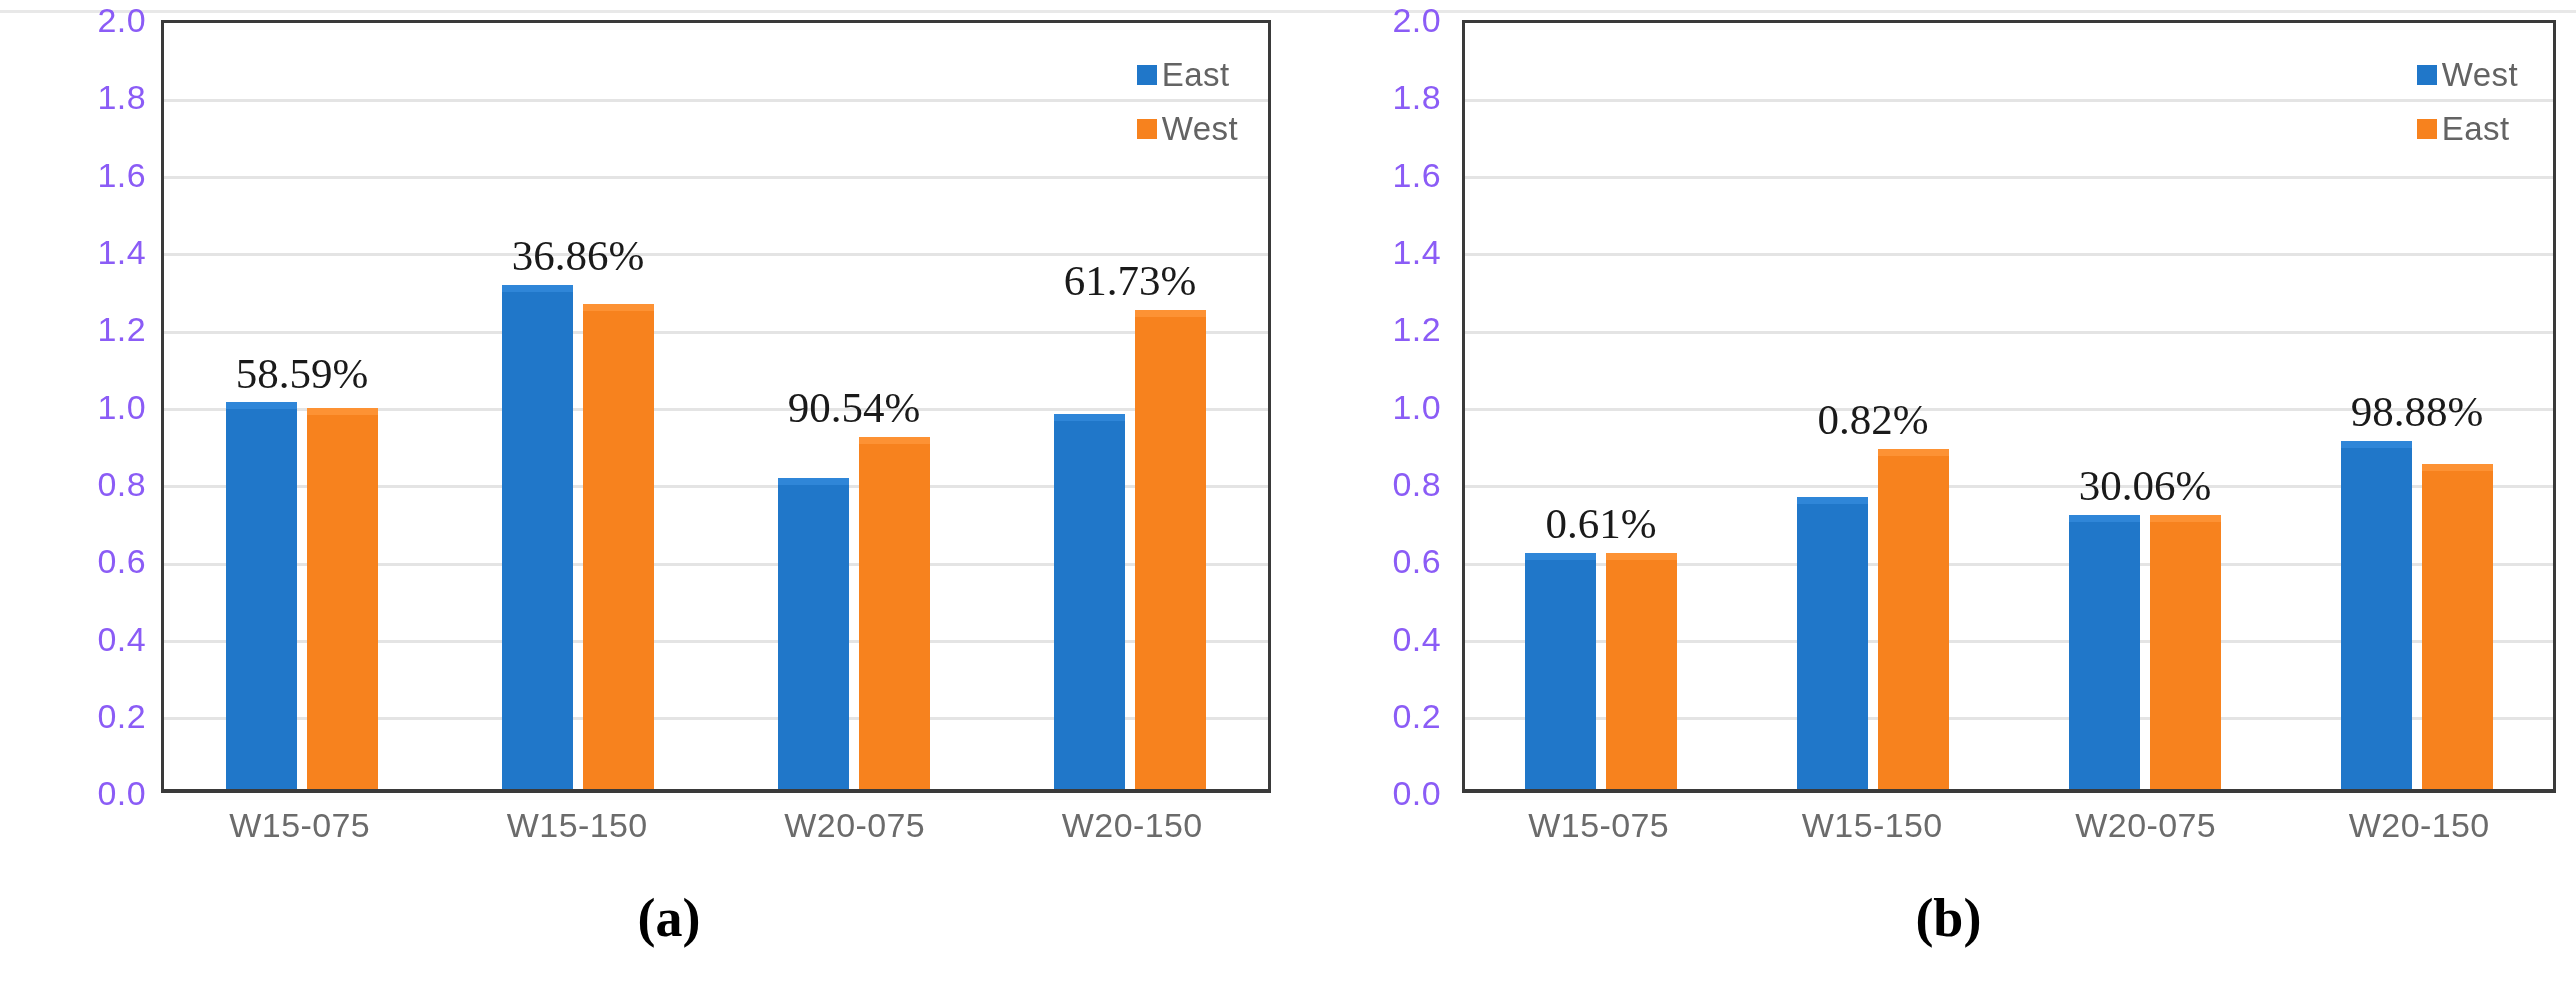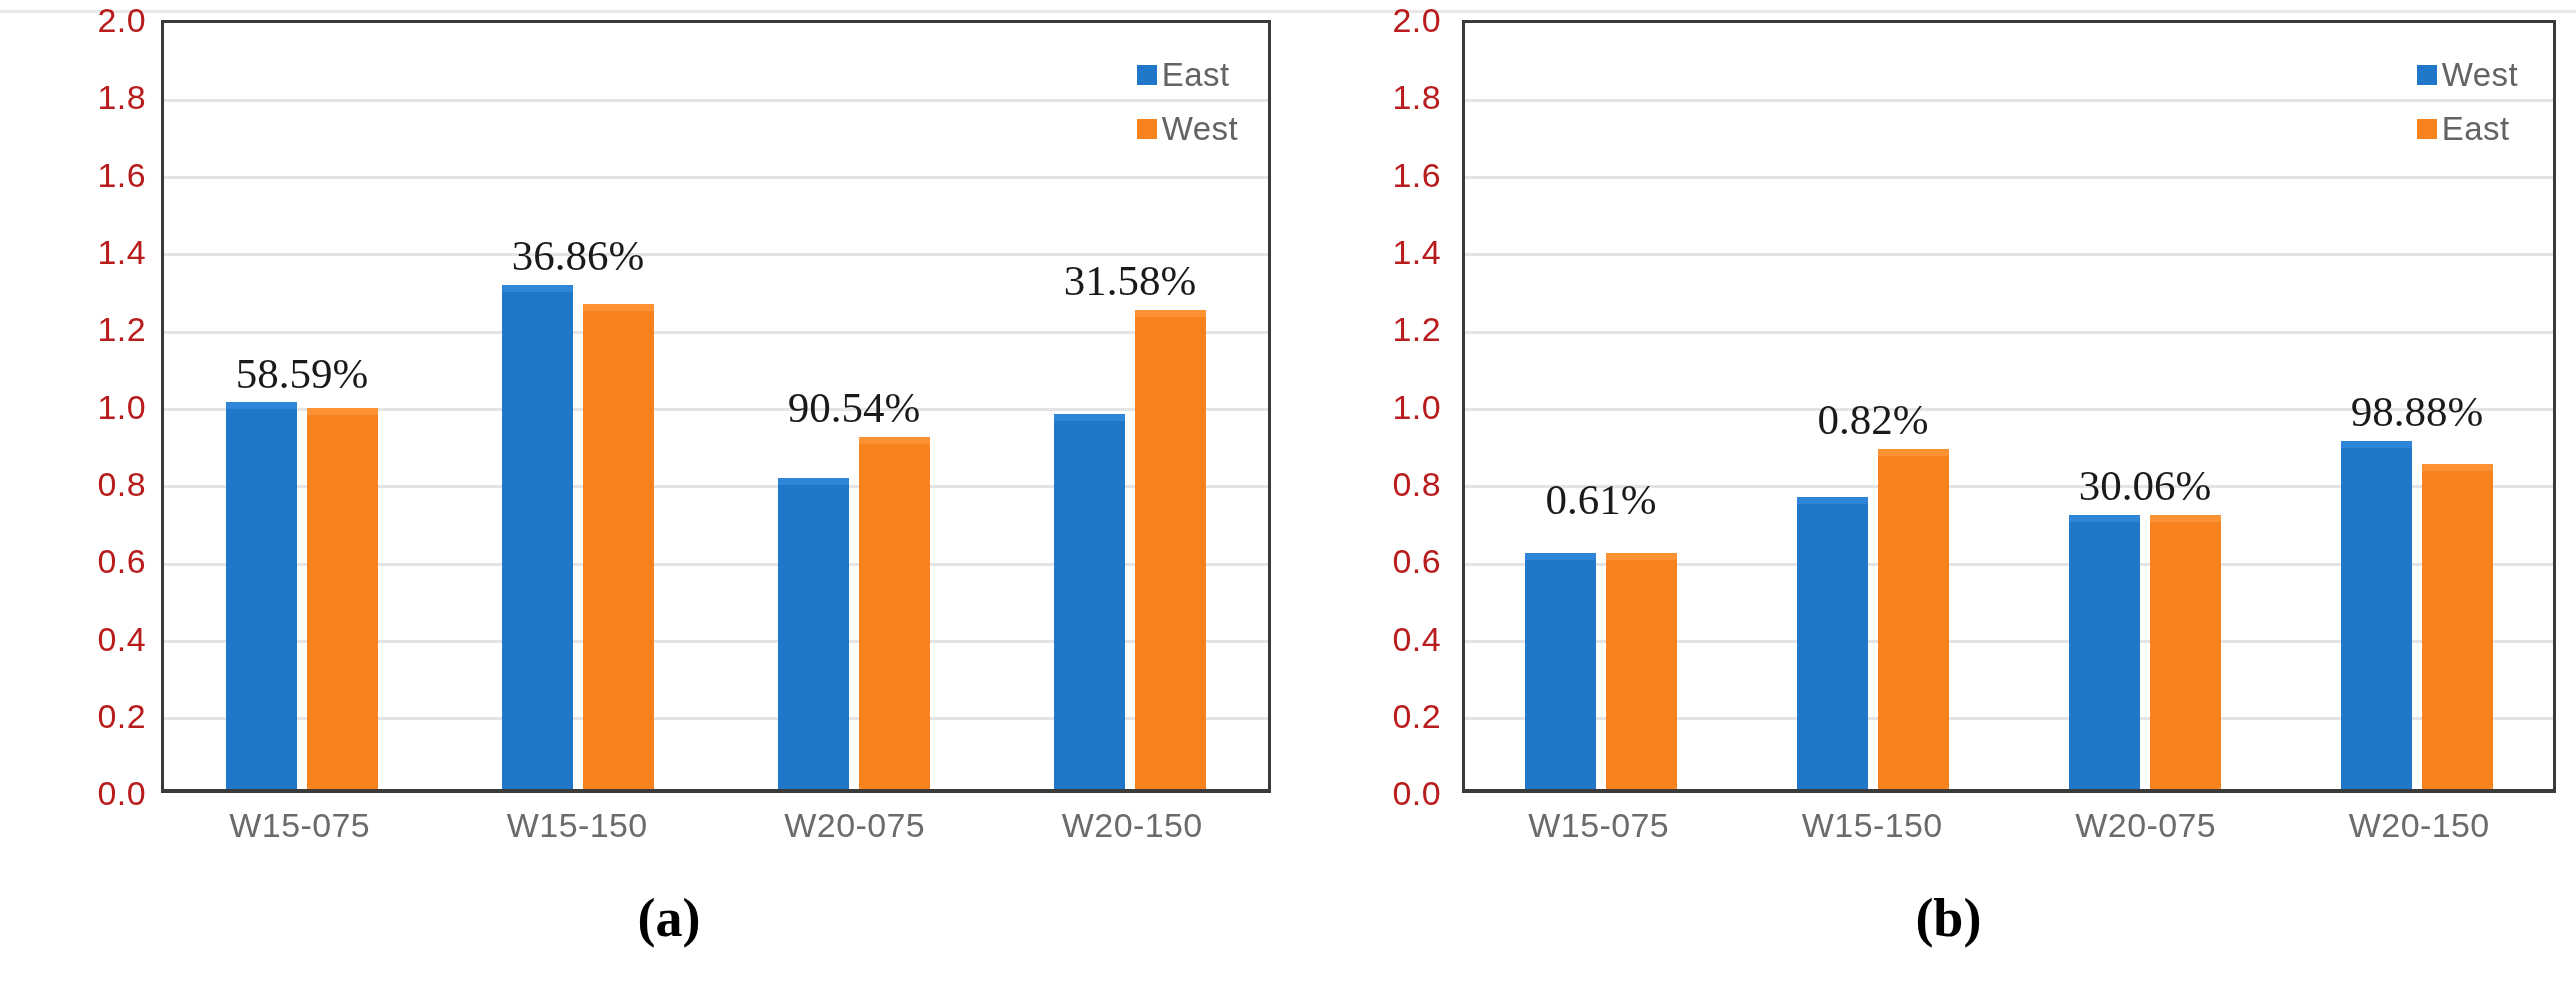--- a/index.html
+++ b/index.html
@@ -70,21 +70,21 @@
     height: 773px;
   }
   .panel-a .y-ticks { left: 39px; }
   .panel-b .y-ticks { left: 46px; }
 
   .y-tick {
     position: absolute;
     right: 0;
     transform: translateY(-50%);
     font-size: 34px;
-    color: #b91c1c;
+    color: #8b5cf6;
     letter-spacing: 0.4px;
     white-space: nowrap;
   }
 
   
   .plot {
     position: absolute;
     top: 20px;
     height: 773px;
     border-top: 3.3px solid #3a3a3a;
@@ -277,21 +277,21 @@
               </div>
               <div class="bar s1" style="height:479px">
                 <div class="bar-fill" style="background:#f7821e"></div>
                 <div class="bar-cap" style="background:#fd9234"></div>
               </div>
             </div>
           </div>
           <div class="data-label" style="left:12.5%;top:326px">58.59%</div>
           <div class="data-label" style="left:37.5%;top:208px">36.86%</div>
           <div class="data-label" style="left:62.5%;top:360px">90.54%</div>
-          <div class="data-label" style="left:87.5%;top:233px">31.58%</div>
+          <div class="data-label" style="left:87.5%;top:233px">61.73%</div>
         </div>
         <div class="legend">
           <div class="legend-item">
             <span class="legend-swatch" style="background:#2077c9"></span>
             <span class="legend-label">East</span>
           </div>
           <div class="legend-item">
             <span class="legend-swatch" style="background:#f7821e"></span>
             <span class="legend-label">West</span>
           </div>
@@ -367,21 +367,21 @@
               <div class="bar s0" style="height:348px">
                 <div class="bar-fill" style="background:#2077c9"></div>
                 <div class="bar-cap" style="background:#2f86d8"></div>
               </div>
               <div class="bar s1" style="height:325px">
                 <div class="bar-fill" style="background:#f7821e"></div>
                 <div class="bar-cap" style="background:#fd9234"></div>
               </div>
             </div>
           </div>
-          <div class="data-label" style="left:12.5%;top:452px">0.61%</div>
+          <div class="data-label" style="left:12.5%;top:476px">0.61%</div>
           <div class="data-label" style="left:37.5%;top:372px">0.82%</div>
           <div class="data-label" style="left:62.5%;top:438px">30.06%</div>
           <div class="data-label" style="left:87.5%;top:364px">98.88%</div>
         </div>
         <div class="legend">
           <div class="legend-item">
             <span class="legend-swatch" style="background:#2077c9"></span>
             <span class="legend-label">West</span>
           </div>
           <div class="legend-item">

